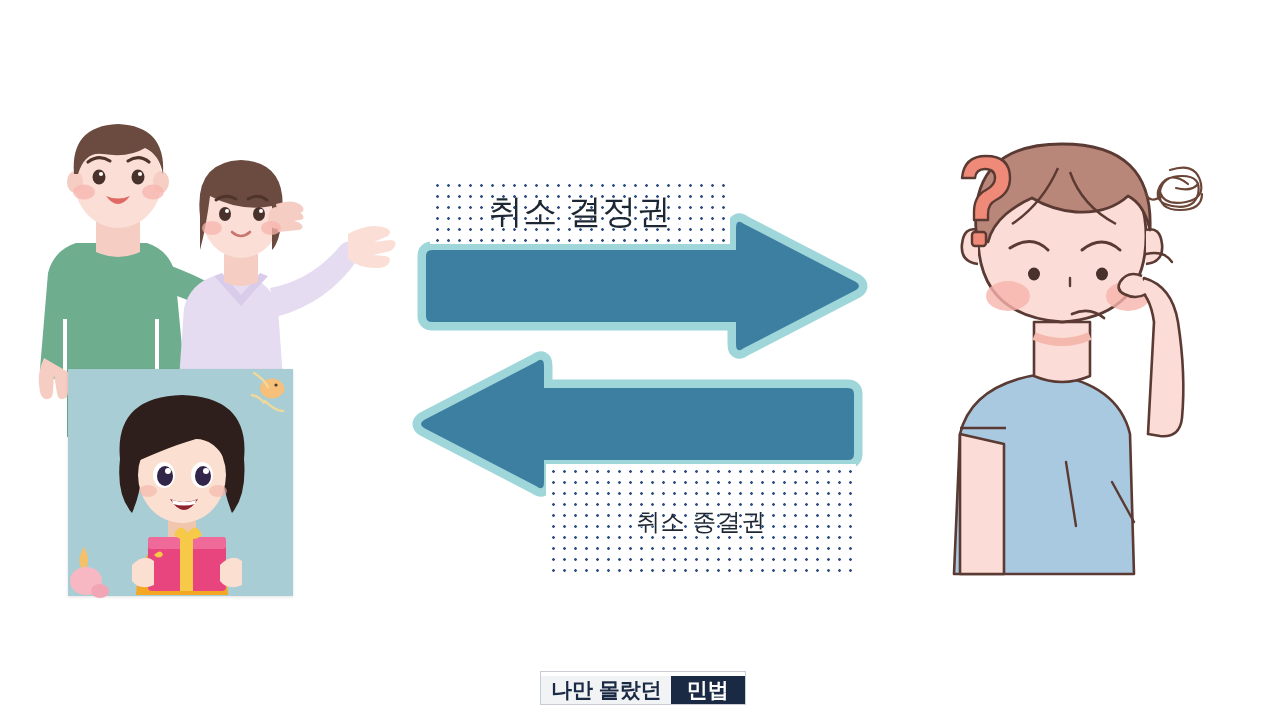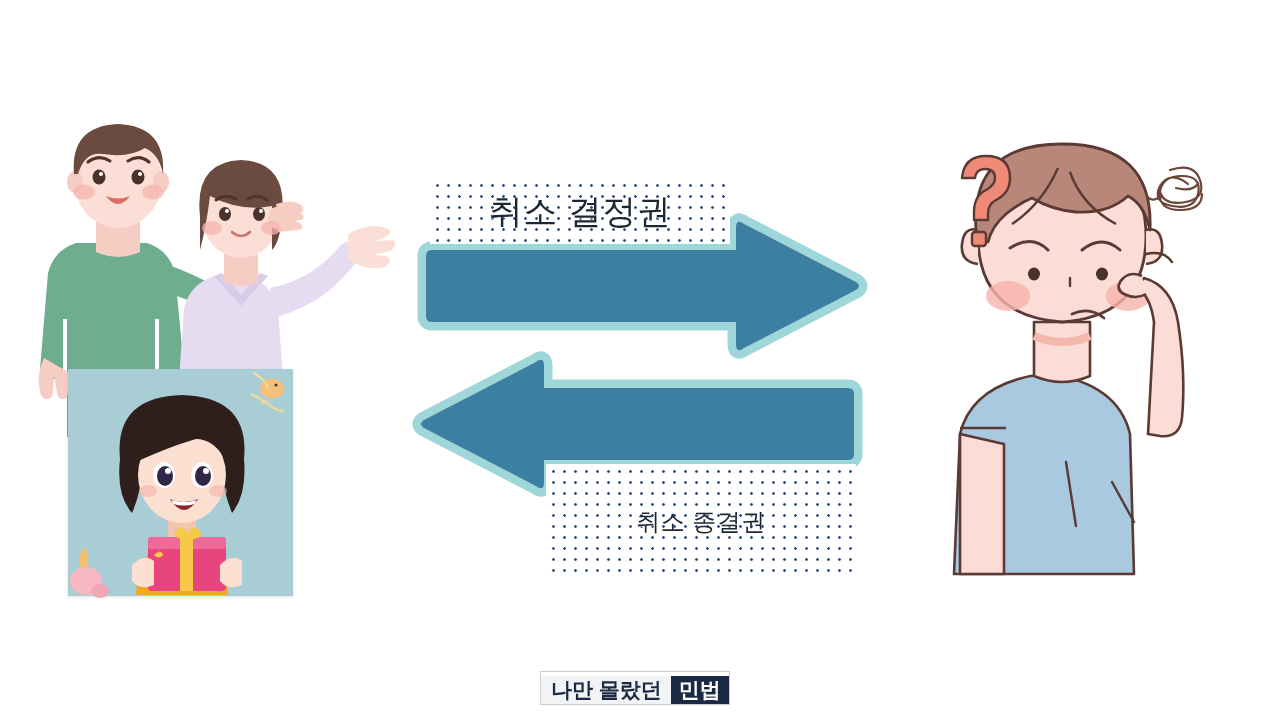--- a/index.html
+++ b/index.html
@@ -53,21 +53,21 @@
   #watermark .wm-left{
     background:#f2f3f5;color:#1b2a44;
     font-size:21px;font-weight:bold;
     display:flex;align-items:center;
     padding:0 9px 0 10px;letter-spacing:0px;
   }
   #watermark .wm-right{
     background:#1b2a44;color:#ffffff;
     font-size:21px;font-weight:bold;
     display:flex;align-items:center;
-    padding:0 8px;letter-spacing:0px;
+    padding:0 16px;letter-spacing:0px;
   }
 
   
   #couple-illus{left:18px;top:108px;width:380px;height:300px;z-index:2;}
   #child-photo{left:68px;top:369px;width:225px;height:227px;z-index:5;
      box-shadow:0 1px 3px rgba(0,0,0,.12);}
   #thinker-illus{left:930px;top:126px;width:300px;height:460px;z-index:2;}
 
   svg{display:block;overflow:visible;}
 </style>

